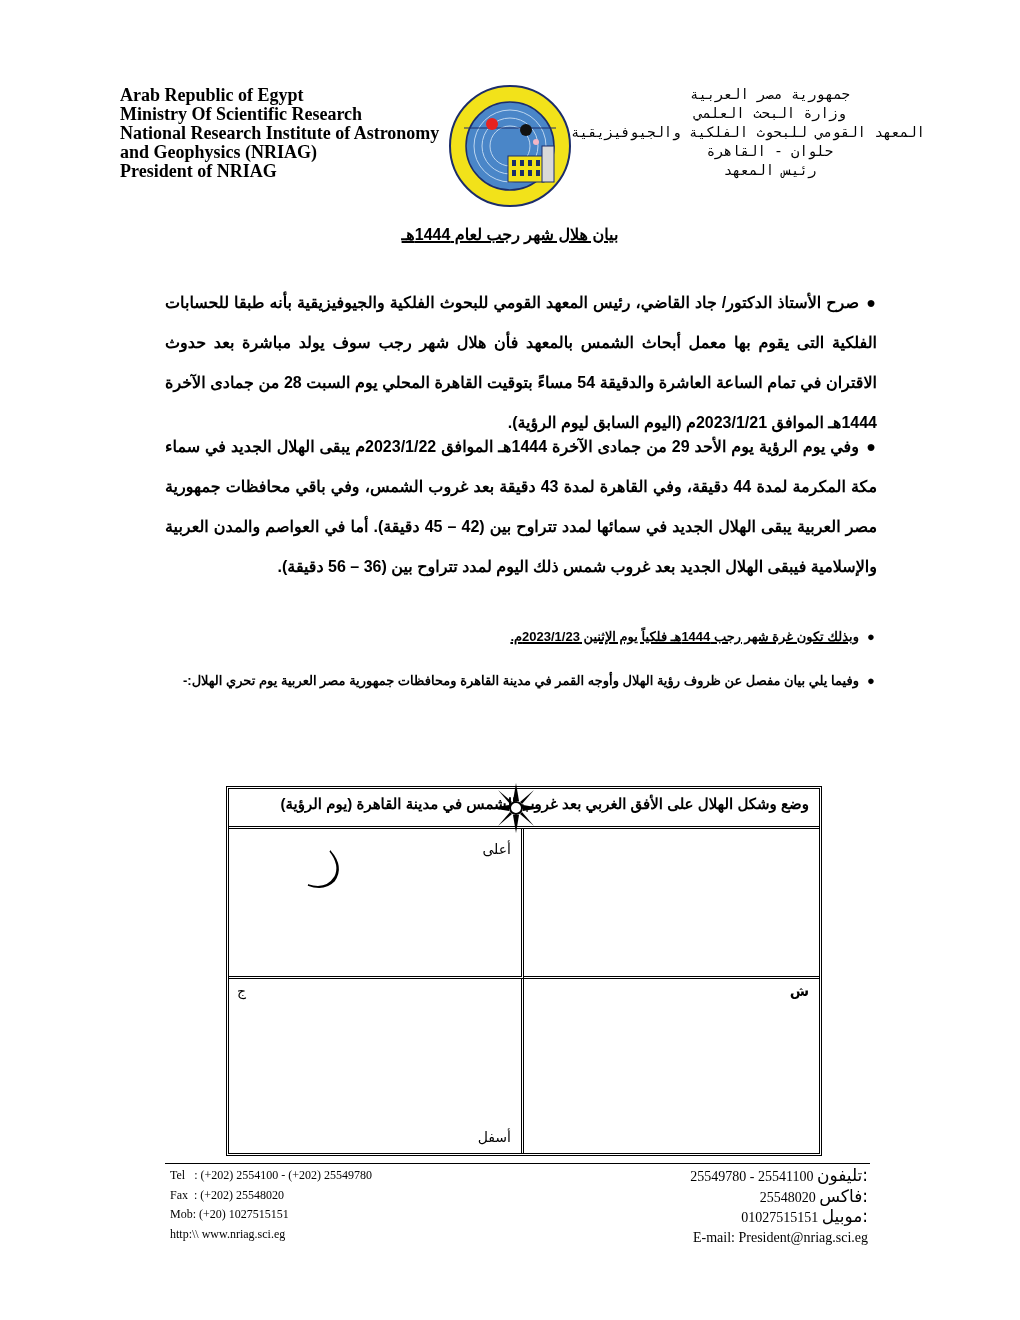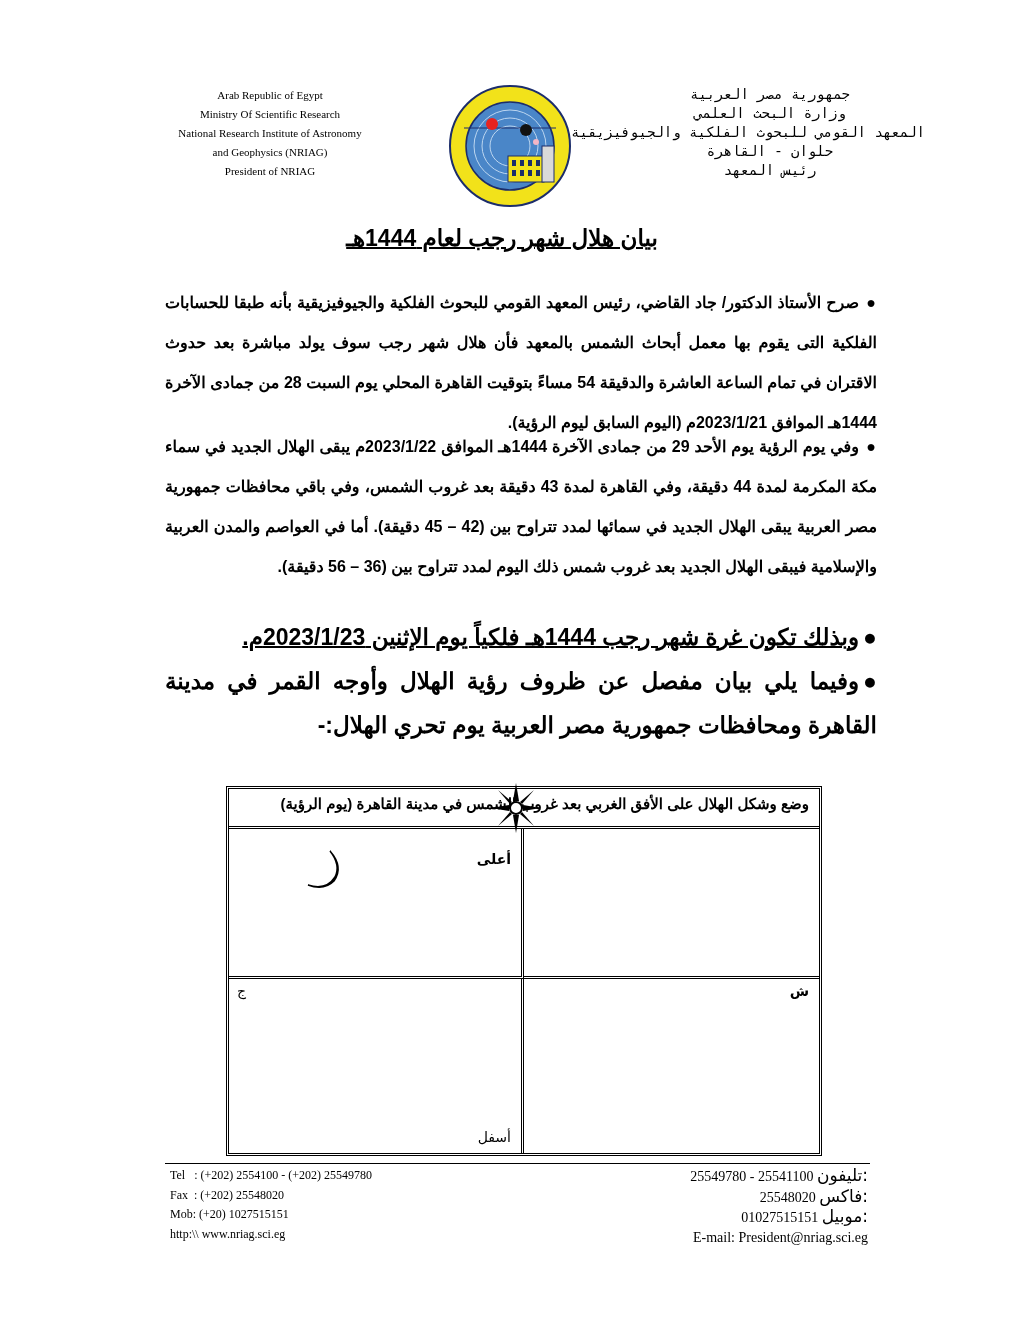--- a/index.html
+++ b/index.html
@@ -1,36 +1,36 @@
 <!DOCTYPE html>
 <html><head>
 <meta charset="utf-8">
 <style>
   html, body { margin: 0; padding: 0; background: #ffffff; }
   body { width: 1020px; height: 1320px; position: relative; overflow: hidden; color: #000; }
   .abs { position: absolute; }
 
-  .hdr-en { left: 120px; top: 86px; width: 300px; text-align: center;
-            font-family: "Liberation Serif", serif; font-size: 11px; line-height: 19px; }
+  .hdr-en { left: 120px; top: 86px; width: 300px; text-align: left;
+            font-family: "Liberation Serif", serif; font-size: 18px; line-height: 19px; font-weight: bold; }
   .hdr-ar { left: 615px; top: 86px; width: 310px; text-align: center; direction: rtl;
             font-family: Liberation Mono, monospace; font-size: 14px; line-height: 19px; }
   .hdr-line { display: block; white-space: nowrap; }
 
   .logo { left: 444px; top: 80px; width: 132px; height: 132px; }
 
-  .title { left: 192px; top: 225px; width: 620px; text-align: center; direction: rtl;
-           font-family: "Liberation Sans", sans-serif; font-weight: bold; font-size: 23px;
+  .title { left: 200px; top: 225px; width: 620px; text-align: center; direction: rtl;
+           font-family: "Liberation Sans", sans-serif; font-weight: bold; font-size: 16px;
            text-decoration: underline; text-decoration-thickness: 2px; }
 
   .body { left: 165px; width: 712px; direction: rtl; text-align: justify;
           font-family: "Liberation Sans", sans-serif; font-weight: bold; font-size: 16px; }
   .para { position: absolute; right: 0; width: 712px; line-height: 40px; margin: 0; }
   .para .bullet { display: inline-block; width: 12px; text-align: center; margin-left: 6px; }
   .para.underline span.txt { text-decoration: underline; text-decoration-thickness: 1.5px; }
-  .para.big { font-size: 23px; line-height: 44px; }
+  .para.big { font-size: 13px; line-height: 44px; }
 
   .table-box { left: 226px; top: 786px; width: 596px; height: 370px;
                border: 3px double #000; box-sizing: border-box; }
   .table-title { position: absolute; left: 0; right: 0; top: 0; height: 40px; border-bottom: 3px double #000;
                  direction: rtl; text-align: right; padding-right: 10px; box-sizing: border-box;
                  font-family: "Liberation Sans", sans-serif; font-weight: bold; font-size: 15px; line-height: 30px; }
   .cell { position: absolute; box-sizing: border-box; }
   .cell-tl { left: 0; top: 40px; width: 295px; height: 150px; border-right: 3px double #000; border-bottom: 3px double #000; }
   .cell-tr { left: 295px; top: 40px; right: 0; height: 150px; border-bottom: 3px double #000; }
   .cell-bl { left: 0; top: 190px; width: 295px; bottom: 0; border-right: 3px double #000; }
@@ -105,21 +105,21 @@
     <span class="bullet">●</span><span class="txt">وفيما يلي بيان مفصل عن ظروف رؤية الهلال وأوجه القمر في مدينة القاهرة ومحافظات جمهورية مصر العربية يوم تحري الهلال:-</span>
   </div>
 </div>
 
 <div class="abs table-box">
   <div class="table-title">وضع وشكل الهلال على الأفق الغربي بعد غروب الشمس في مدينة القاهرة (يوم الرؤية)</div>
   <div class="cell cell-tl">
     <svg class="crescent" viewBox="0 0 45 45">
       <path d="M 26 4 Q 40 20 30 34 Q 20 44 4 38 Q 22 44 31 30 Q 37 18 26 4 Z" fill="#000" stroke="#000" stroke-width="1.5"></path>
     </svg>
-    <span class="cell-label" style="right:10px; top:22px;font-weight:bold;">أعلى</span>
+    <span class="cell-label" style="right:10px; top:12px;">أعلى</span>
   </div>
   <div class="cell cell-tr"></div>
   <div class="cell cell-bl">
     <span class="cell-label" style="left:8px; top:4px;">ج</span>
     <span class="cell-label" style="right:10px; bottom:8px;">أسفل</span>
   </div>
   <div class="cell cell-br">
     <span class="cell-label" style="right:10px; top:4px; font-weight:bold;">ش</span>
   </div>
   <svg class="sun" viewBox="0 0 54 54">

